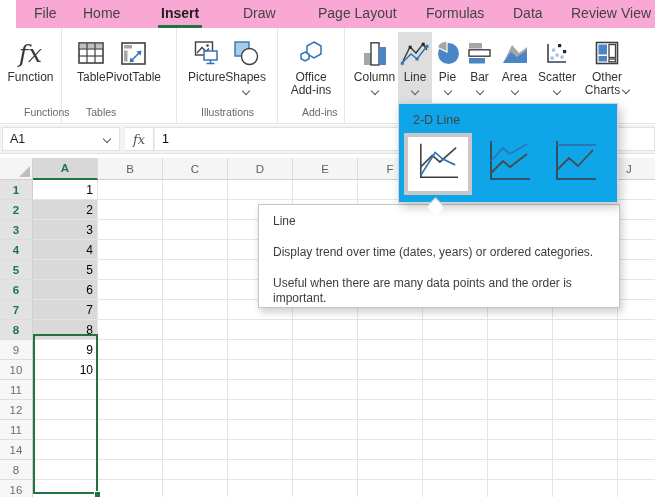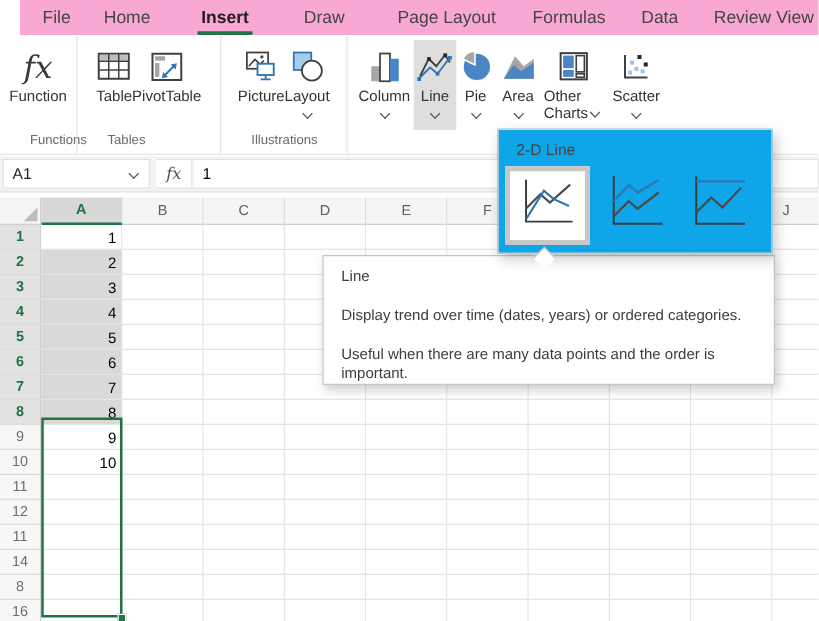--- a/index.html
+++ b/index.html
@@ -15,21 +15,21 @@
   .ribbon{position:absolute;top:28px;left:0;width:655px;height:96px;background:#fff;
           border-bottom:1px solid #e4e4e4;display:flex;box-sizing:border-box;z-index:2;}
   .rgroup{display:flex;flex-direction:column;border-right:1px solid #e6e6e6;box-sizing:border-box;}
   .g-functions{width:62px;} .g-tables{width:115px;} .g-illustrations{width:101px;}
   .g-addins{width:67px;} .g-charts{flex:1;border-right:none;gap:36px;}
   .rbuttons{flex:1;display:flex;justify-content:center;align-items:flex-start;padding-top:4px;}
   .g-charts .rbuttons{justify-content:flex-start;padding-left:6px;}
   .rgroup-label{height:17px;font-size:10.5px;color:#686868;line-height:13px;margin-left:24px;}
   .rbtn{display:flex;flex-direction:column;align-items:center;padding-top:3px;box-sizing:border-box;height:72px;}
   .rbtn .icw{height:36px;display:flex;align-items:center;justify-content:center;}
-  .rlabel{font-size:12px;color:#333;line-height:13px;}
+  .rlabel{font-size:12px;color:#333;line-height:13px;text-align:center;}
   .rbtn.pressed{background:#dedede;}
   .w47{width:47px;} .w34{width:34px;} .w31{width:31px;} .w33{width:33px;}
   .w37{width:37px;} .w48{width:48px;} .w52{width:52px;}
   .wrap{width:48px;white-space:normal;}
   .fxglyph{font-family:"DejaVu Serif",serif;font-style:italic;font-size:25px;color:#3a3a3a;}
   .chev{display:inline-block;width:5px;height:5px;border-right:1.2px solid #555;
         border-bottom:1.2px solid #555;transform:rotate(45deg);}
   .chev.below{margin-top:4px;}
   .chev.inline{margin-left:3px;margin-bottom:1px;}
 
@@ -167,27 +167,41 @@
           </span>
           <span class="rlabel">Picture</span>
         </div>
         <div class="rbtn">
           <span class="icw">
             <svg width="26" height="26" viewBox="0 0 26 26">
                 <rect x="2" y="2" width="14" height="14" fill="#a8cbe8" stroke="#2e75b6" stroke-width="1.4"></rect>
                 <circle cx="16.5" cy="16.5" r="8" fill="#fff" stroke="#404040" stroke-width="1.4"></circle>
               </svg>
           </span>
-          <span class="rlabel">Layout</span>
+          <span class="rlabel">Shapes</span>
           <span class="chev below"></span>
         </div>
       </div>
       <div class="rgroup-label">Illustrations</div>
     </div>
 
+    <div class="rgroup g-addins">
+      <div class="rbuttons">
+        <div class="rbtn">
+          <span class="icw">
+            <svg width="28" height="26" viewBox="0 0 28 26">
+                <path d="M17,2 L24,6 L24,14 L17,18 L10,14 L10,6 Z" fill="#fff" stroke="#2e75b6" stroke-width="1.5"></path>
+                <path d="M8,12 L12,14.3 L12,18.7 L8,21 L4,18.7 L4,14.3 Z" fill="#fff" stroke="#2e75b6" stroke-width="1.5"></path>
+              </svg>
+          </span>
+          <span class="rlabel wrap">Office Add-ins</span>
+        </div>
+      </div>
+      <div class="rgroup-label">Add-ins</div>
+    </div>
 
     <div class="rgroup g-charts">
       <div class="rbuttons">
         <div class="rbtn w47">
           <span class="icw">
             <svg width="26" height="27" viewBox="0 0 26 27">
                 <rect x="2" y="13" width="7" height="12" fill="#a6a6a6"></rect>
                 <rect x="9" y="2.8" width="8" height="22.2" fill="#fff" stroke="#404040" stroke-width="1.4"></rect>
                 <rect x="17" y="7" width="7" height="18" fill="#4a86c5"></rect>
               </svg>
@@ -213,56 +227,67 @@
         <div class="rbtn w31">
           <span class="icw">
             <svg width="26" height="26" viewBox="0 0 26 26">
                 <circle cx="13.5" cy="13.5" r="10.5" fill="#4a86c5"></circle>
                 <path d="M12,12 L12,1 A11,11 0 0 0 2.2,7.2 Z" fill="#a6a6a6" stroke="#fff" stroke-width="1.2"></path>
               </svg>
           </span>
           <span class="rlabel">Pie</span>
           <span class="chev below"></span>
         </div>
+        <div class="rbtn w33">
+          <span class="icw">
+            <svg width="26" height="25" viewBox="0 0 26 25">
+                <rect x="2" y="2" width="13" height="5.5" fill="#a6a6a6"></rect>
+                <rect x="2" y="8.8" width="21" height="6.4" fill="#fff" stroke="#404040" stroke-width="1.4"></rect>
+                <rect x="2" y="17" width="16" height="5.5" fill="#4a86c5"></rect>
+              </svg>
+          </span>
+          <span class="rlabel">Bar</span>
+          <span class="chev below"></span>
+        </div>
         <div class="rbtn w37">
           <span class="icw">
             <svg width="28" height="25" viewBox="0 0 28 25">
                 <polygon points="2,22 11,4 18,12 26,6 26,22" fill="#a6a6a6"></polygon>
                 <polygon points="2,22 10,11 16,16 26,9 26,22" fill="#4a86c5"></polygon>
               </svg>
           </span>
           <span class="rlabel">Area</span>
           <span class="chev below"></span>
-        </div>
-        <div class="rbtn w52">
-          <span class="icw">
-            <svg width="26" height="26" viewBox="0 0 26 26">
-                <rect x="2.5" y="2.5" width="21" height="21" fill="#fff" stroke="#404040" stroke-width="1.6"></rect>
-                <rect x="4.5" y="4.5" width="8.5" height="10" fill="#4a86c5"></rect>
-                <rect x="4.5" y="16" width="8.5" height="5.5" fill="#4a86c5"></rect>
-                <rect x="15" y="4.5" width="6.5" height="13" fill="#fff" stroke="#404040" stroke-width="1.3"></rect>
-                <rect x="15" y="19" width="6.5" height="2.8" fill="#fff" stroke="#404040" stroke-width="1.3"></rect>
-              </svg>
-          </span>
-          <span class="rlabel wrap"><span>Other Charts</span><span class="chev inline"></span></span>
         </div>
         <div class="rbtn w48">
           <span class="icw">
             <svg width="26" height="25" viewBox="0 0 26 25">
                 <path d="M4,3 L4,21 L22,21" fill="none" stroke="#404040" stroke-width="1.6"></path>
                 <rect x="14" y="3" width="3.2" height="3.2" fill="#262626"></rect>
                 <rect x="19" y="9" width="3.2" height="3.2" fill="#262626"></rect>
                 <rect x="8" y="7.5" width="3.2" height="3.2" fill="#9dc3e6"></rect>
                 <rect x="11.5" y="12.5" width="3.2" height="3.2" fill="#9dc3e6"></rect>
                 <rect x="16.5" y="14.5" width="3.2" height="3.2" fill="#9dc3e6"></rect>
                 <rect x="6.5" y="15.5" width="3.2" height="3.2" fill="#9dc3e6"></rect>
               </svg>
           </span>
           <span class="rlabel">Scatter</span>
           <span class="chev below"></span>
+        </div>
+        <div class="rbtn w52">
+          <span class="icw">
+            <svg width="26" height="26" viewBox="0 0 26 26">
+                <rect x="2.5" y="2.5" width="21" height="21" fill="#fff" stroke="#404040" stroke-width="1.6"></rect>
+                <rect x="4.5" y="4.5" width="8.5" height="10" fill="#4a86c5"></rect>
+                <rect x="4.5" y="16" width="8.5" height="5.5" fill="#4a86c5"></rect>
+                <rect x="15" y="4.5" width="6.5" height="13" fill="#fff" stroke="#404040" stroke-width="1.3"></rect>
+                <rect x="15" y="19" width="6.5" height="2.8" fill="#fff" stroke="#404040" stroke-width="1.3"></rect>
+              </svg>
+          </span>
+          <span class="rlabel wrap"><span>Other Charts</span><span class="chev inline"></span></span>
         </div>
       </div>
       <div class="rgroup-label">Charts</div>
     </div>
   </div>
 
   <div class="fstrip">
     <div class="namebox">
       <span>A1</span>
       <span class="chev"></span>

